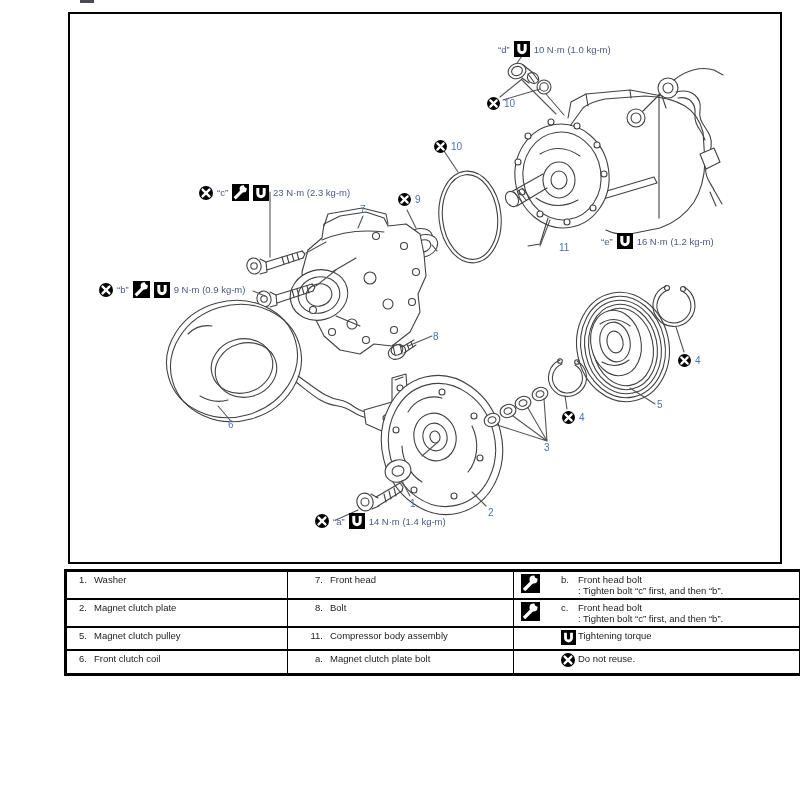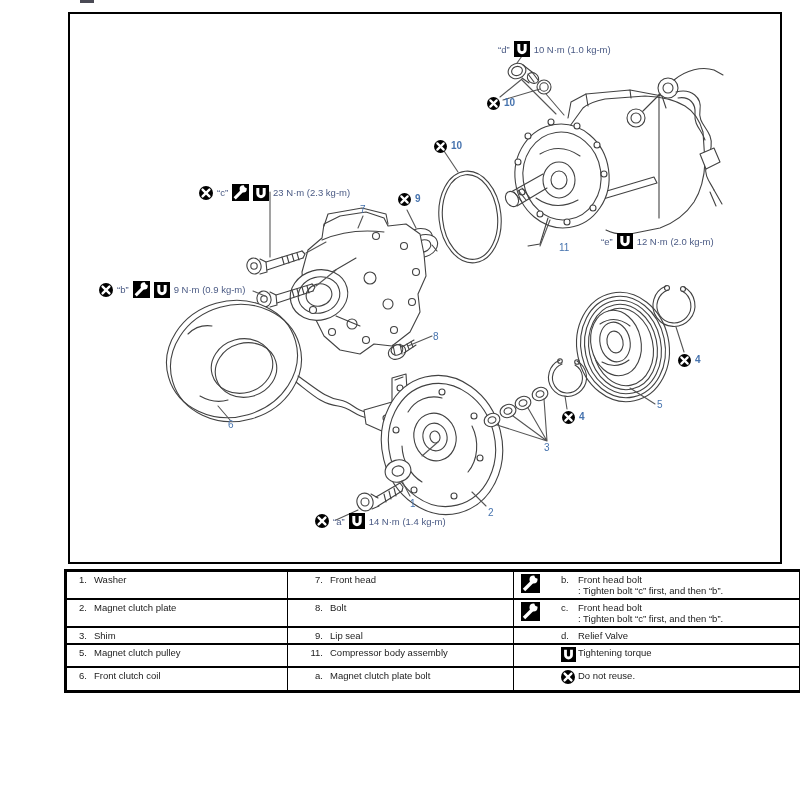--- a/index.html
+++ b/index.html
@@ -8,21 +8,21 @@
   .crop-mark{position:absolute;left:80px;top:0;width:14px;height:3px;background:#4a4a55;}
 
   
   .diagram-box{position:absolute;left:68px;top:12px;width:710px;height:548px;
                border:2px solid #000;background:#fff;}
   .diagram-box svg.art{position:absolute;left:0;top:0;}
 
   .plabel{position:absolute;font-size:10px;color:#4673ae;white-space:nowrap;}
   .callout{position:absolute;display:flex;align-items:center;gap:4px;
            font-size:9.5px;color:#4a5a84;white-space:nowrap;}
-  .reuse-marker{position:absolute;display:flex;gap:4px;font-weight:bold;}
+  .reuse-marker{position:absolute;display:flex;align-items:center;gap:4px;}
 
   .icon-sq{display:inline-flex;align-items:center;justify-content:center;flex:none;}
   .icon-sq svg{display:block;}
 
   
   table.legend{position:absolute;left:64px;top:569px;width:718px;
                border-collapse:collapse;table-layout:fixed;
                font-size:9.5px;line-height:11px;color:#1b1b1b;}
   table.legend{border:3px solid #000;}
   table.legend td{border:1px solid #000;border-top-width:2px;border-bottom-width:2px;
@@ -298,21 +298,21 @@
     </div>
 
     <div class="callout" style="left:531px;top:219px;">
       <span>“e”</span>
       <span class="icon-sq">
         <svg width="16" height="16" viewBox="0 0 15 15">
             <rect width="15" height="15" fill="#000"></rect>
             <path d="M4.5 2.8 V8 A3 3 0 0 0 10.5 8 V2.8" fill="none" stroke="#fff" stroke-width="2.8"></path>
           </svg>
       </span>
-      <span>12 N·m (2.0 kg-m)</span>
+      <span>16 N·m (1.2 kg-m)</span>
     </div>
 
     <div class="callout" style="left:245px;top:499px;">
       <span class="icon-sq">
         <svg width="14" height="14" viewBox="0 0 14 14">
             <circle cx="7" cy="7" r="7" fill="#000"></circle>
             <path d="M3.6 3.6 L10.4 10.4 M10.4 3.6 L3.6 10.4" stroke="#fff" stroke-width="2.4" stroke-linecap="round"></path>
           </svg>
       </span>
       <span>“a”</span>
@@ -422,33 +422,20 @@
                 </span>
               </span>
           <span class="slot2">c.</span>
           <span class="t3">
                 <div>Front head bolt</div>
                 <div>: Tighten bolt “c” first, and then “b”.</div>
               </span>
         </div>
           </td>
       </tr>
-      <tr class="r3">
-        <td class="c1"><span class="num1">3.</span><span>Shim</span></td>
-        <td class="c2"><span class="num2">9.</span><span>Lip seal</span></td>
-        <td class="c3">
-            <div class="c3wrap">
-          <span class="slot1"></span>
-          <span class="slot2">d.</span>
-          <span class="t3">
-                <div>Relief Valve</div>
-              </span>
-        </div>
-          </td>
-      </tr>
       <tr class="r5">
         <td class="c1"><span class="num1">5.</span><span>Magnet clutch pulley</span></td>
         <td class="c2"><span class="num2">11.</span><span>Compressor body assembly</span></td>
         <td class="c3">
             <div class="c3wrap">
           <span class="slot1"></span>
           <span class="slot2"><span class="icon-sq">
                   <svg width="15" height="15" viewBox="0 0 15 15">
                     <rect width="15" height="15" fill="#000"></rect>
                     <path d="M4.5 2.8 V8 A3 3 0 0 0 10.5 8 V2.8" fill="none" stroke="#fff" stroke-width="2.8"></path>

